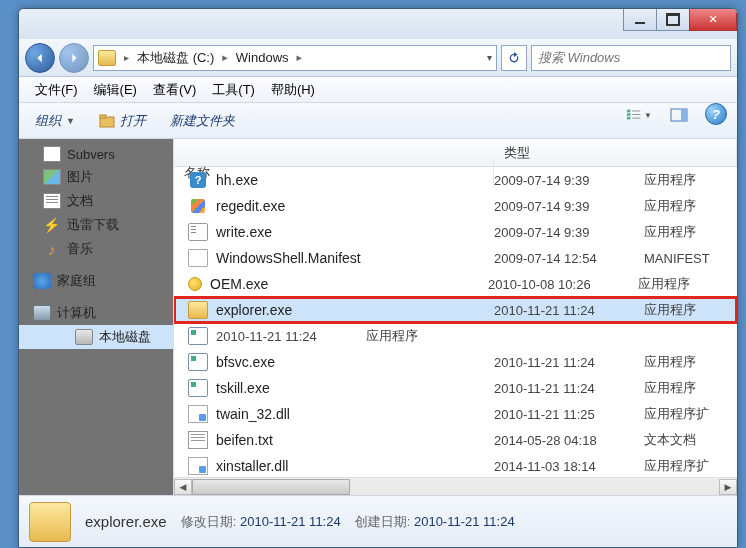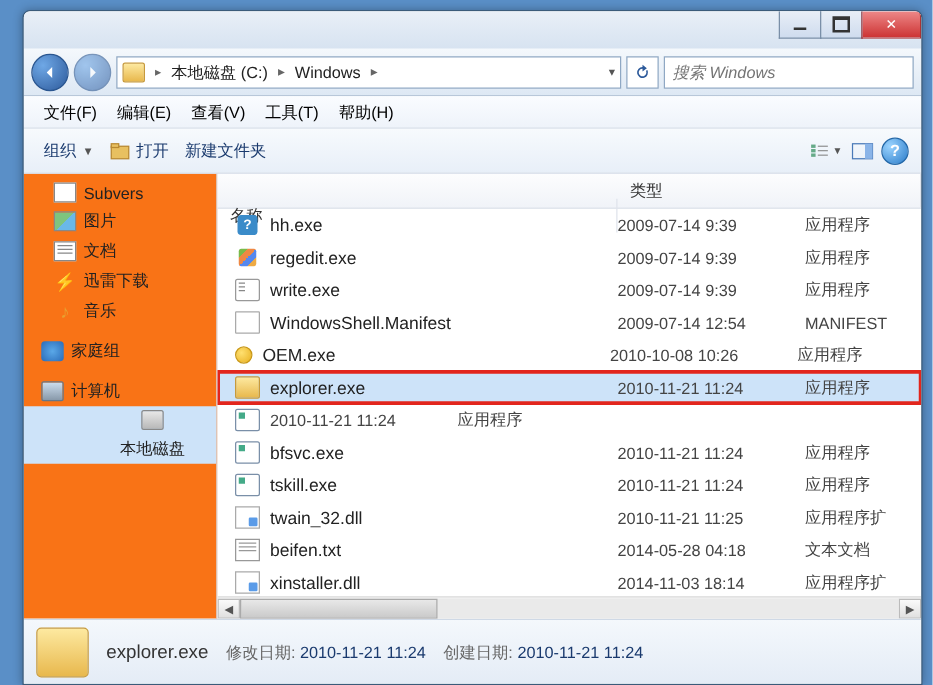--- a/index.html
+++ b/index.html
@@ -22,32 +22,32 @@
 .addrbar .sep { color: #666; font-size:11px;}
 .addrbar .drop{margin-left:auto;color:#555;font-size:10px;cursor:pointer;}
 .refreshbtn{width:26px;height:26px;border:1px solid #8fa8c4;background:#fff;display:flex;align-items:center;justify-content:center;cursor:pointer;}
 .refreshbtn svg{width:14px;height:14px;fill:#2d5a9b;}
 .searchbar { width: 200px; height: 26px; background: #fff; border: 1px solid #8fa8c4; display: flex; padding: 0 6px; }
 .searchbar input { border: none; outline: none; flex: 1; font-size: 13px; font-style: italic; color: #888; background: transparent; }
 
 .menubar { height: 26px; background: linear-gradient(to bottom,#fafcff,#eef3fa); border-bottom: 1px solid #cfd9e6; display: flex; align-items: center; padding: 0 8px; gap: 0; font-size: 13px; }
 .menuitem { padding: 3px 8px; cursor: pointer; }
 
-.toolbar { height: 36px; background: linear-gradient(to bottom,#f7fafd,#e8eff8); border-bottom: 1px solid #cfd9e6; display: flex; align-items: center; padding: 0 10px; gap: 1px; font-size: 13px; color: #1a3a6e; }
+.toolbar { height: 36px; background: linear-gradient(to bottom,#f7fafd,#e8eff8); border-bottom: 1px solid #cfd9e6; display: flex; padding: 0 10px; gap: 12px; font-size: 13px; color: #1a3a6e; font-style: italic; }
 .tool { display: flex; align-items: center; gap: 5px; cursor: pointer; padding:4px 6px;}
 .tool .arr{font-size:9px;color:#555;}
 .toolbar .spacer{flex:1;}
 .viewbtn{width:28px;height:24px;border:1px solid transparent;display:flex;align-items:center;justify-content:center;cursor:pointer;}
 .helpbtn{width:22px;height:22px;border-radius:50%;background:radial-gradient(circle at 30% 30%,#9bd4ff,#2a7bc9);color:#fff;display:flex;align-items:center;justify-content:center;font-size:13px;font-weight:bold;cursor:pointer;border:1px solid #2468a8;}
 
 .body { flex: 1; display: flex; overflow: hidden; }
-.sidebar { width: 155px; background: #f97316; border-right: 1px solid #d4dce6; overflow-y: auto; padding: 4px 0; }
+.sidebar { width: 155px; background: #737373; border-right: 1px solid #d4dce6; overflow-y: auto; padding: 4px 0; }
 .sideitem { display: flex; align-items: center; gap: 6px; padding: 3px 4px 3px 24px; font-size: 13px; color: #222; cursor: pointer; white-space:nowrap;}
 .sideitem.group { padding-left: 14px; margin-top: 8px;}
-.sideitem.sub { padding-left: 56px; flex-direction: column; }
+.sideitem.sub { padding-left: 56px; }
 .sideitem.sel { background: #cde3f9; }
 .sicon { width: 18px; height: 16px; flex-shrink:0; display:flex;align-items:center;justify-content:center;}
 .ic-video::before{content:"▶";color:#fff;background:#3a6bb8;font-size:9px;padding:2px 3px;border-radius:2px;}
 .ic-pic{background:linear-gradient(135deg,#7ec47e 50%,#6ab8e8 50%);border:1px solid #888;}
 .ic-doc{background:#fff;border:1px solid #888;position:relative;}
 .ic-doc::after{content:"";position:absolute;top:2px;left:2px;right:2px;height:1px;background:#888;box-shadow:0 3px 0 #888,0 6px 0 #888;}
 .ic-thunder::before{content:"⚡";color:#e8a030;font-size:14px;}
 .ic-music::before{content:"♪";color:#e8a030;font-size:15px;font-weight:bold;}
 .ic-home{background:radial-gradient(circle,#5aa8e8,#2a6bb8);border-radius:3px;}
 .ic-computer{background:linear-gradient(to bottom,#cde,#89a);border:1px solid #678;border-radius:2px;}

